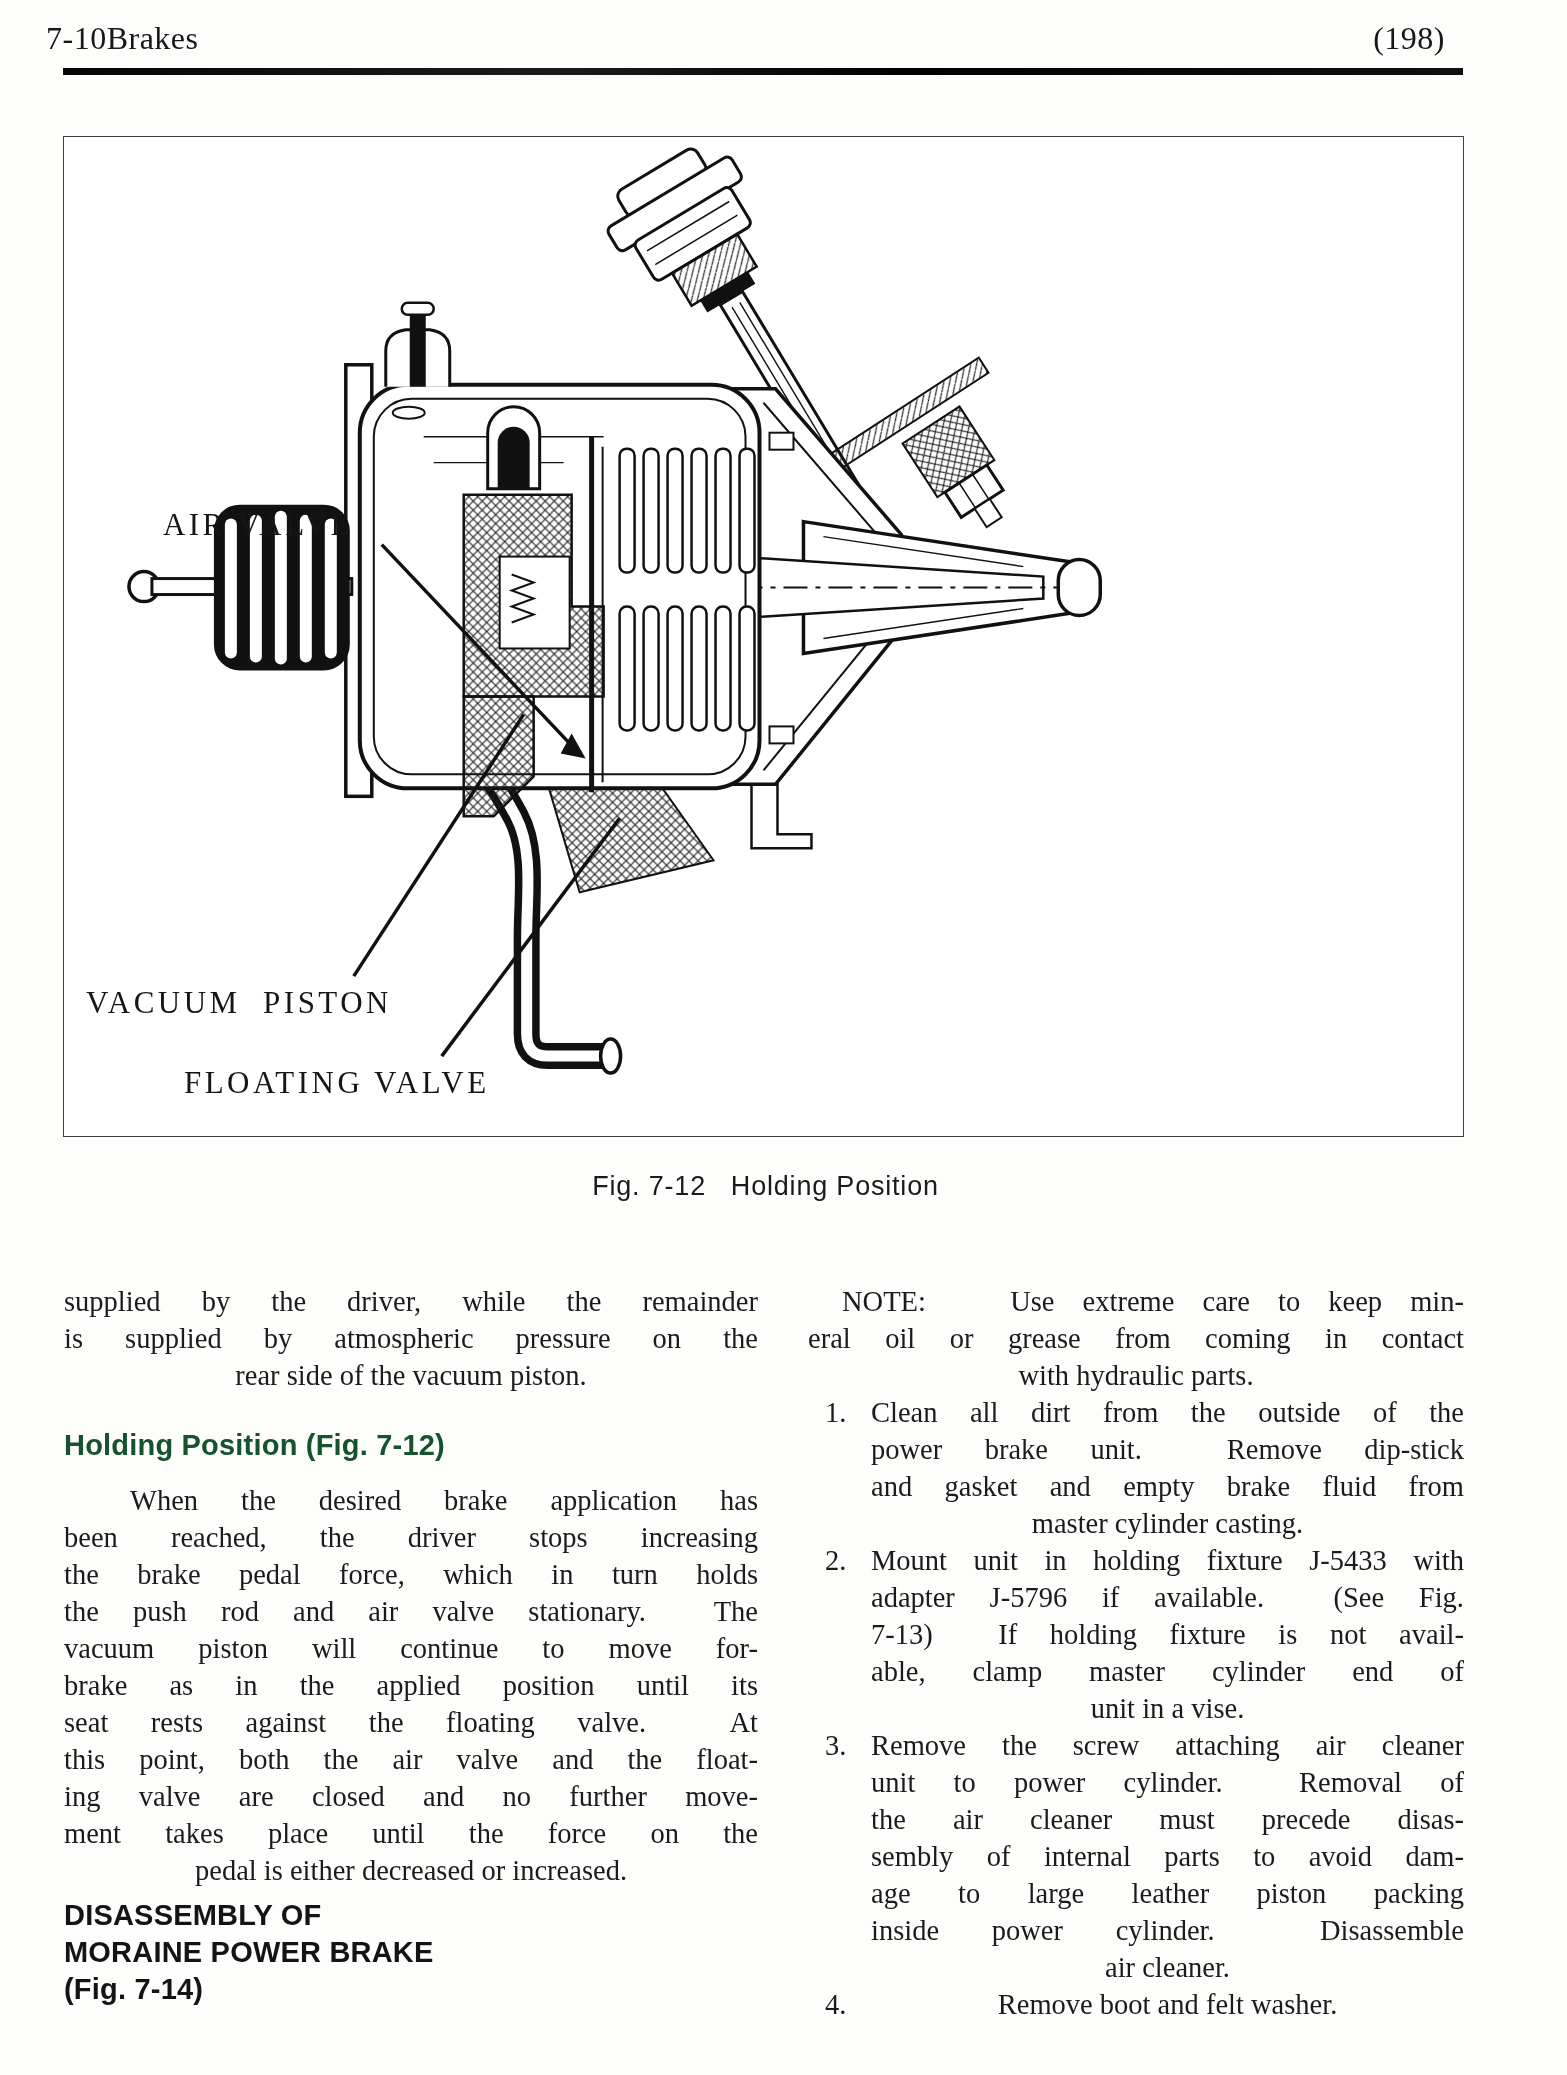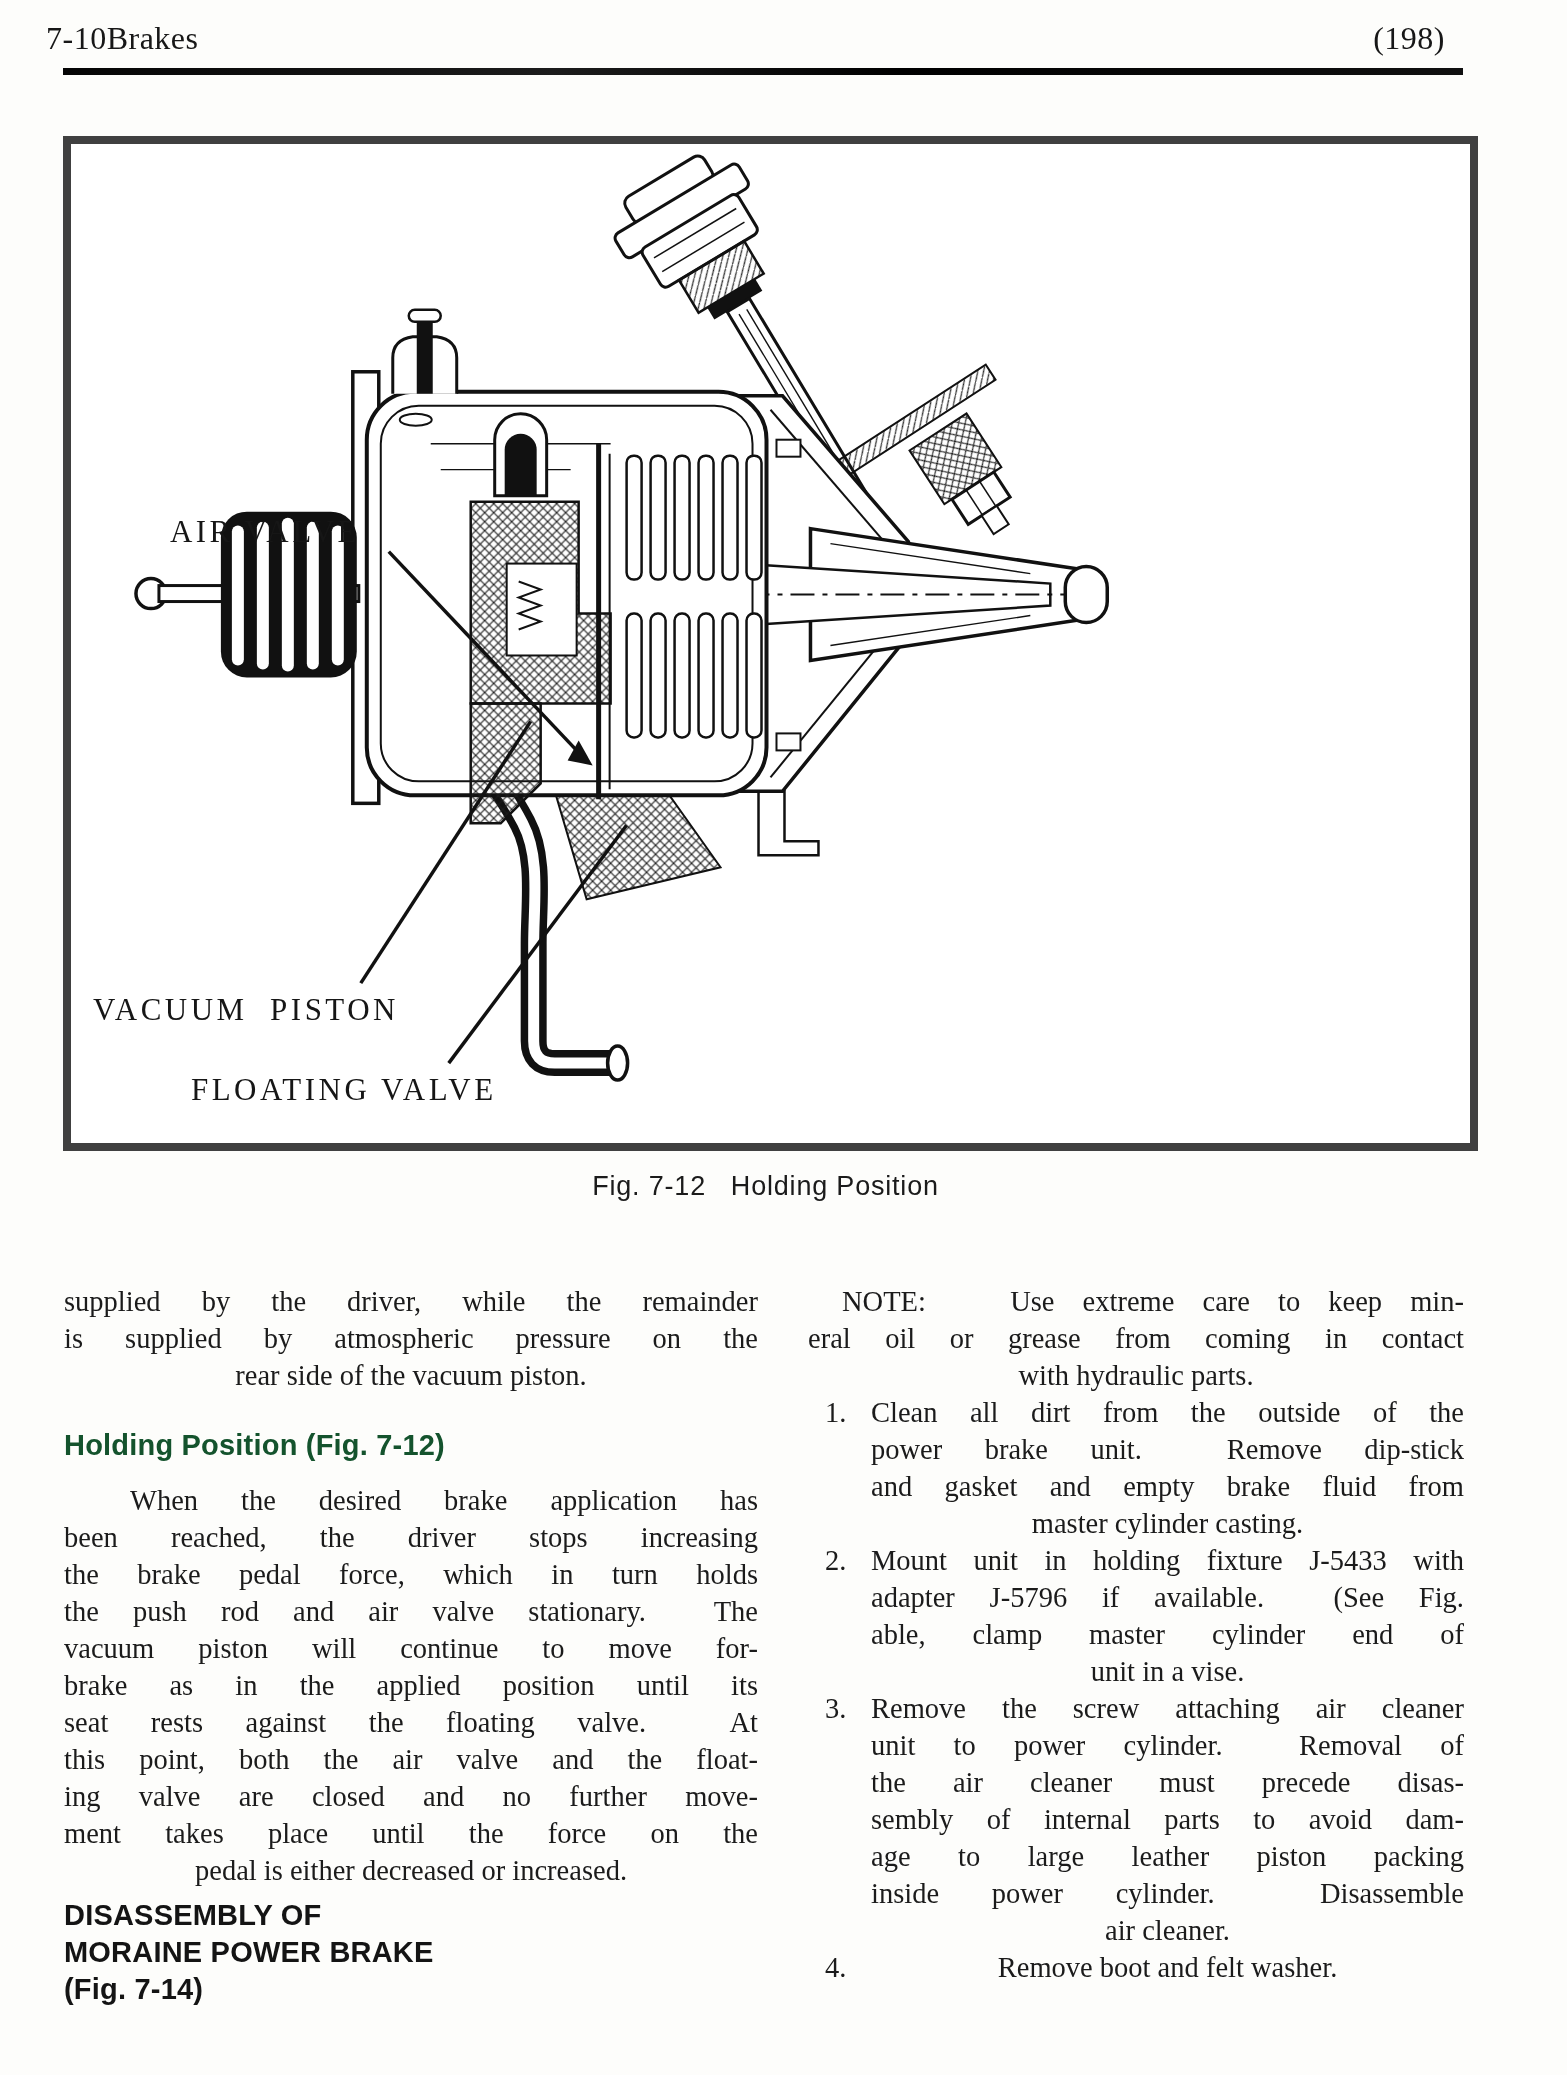--- a/index.html
+++ b/index.html
@@ -10,21 +10,21 @@
   }
   
   .hdr{position:absolute;left:46px;top:20px;width:1399px;display:flex;align-items:baseline;
        font-size:32px;letter-spacing:0.5px;}
   .hdr .title{}
   .hdr .pageno{margin-left:auto;}
   .rule{position:absolute;left:63px;top:68px;width:1400px;height:7px;
         background:linear-gradient(90deg,#050505 0%,#1c1c1c 35%,#000 60%,#101010 100%);}
   
   .figframe{position:absolute;left:63px;top:136px;width:1399px;height:999px;
-            border:8px solid #404040;background:#fff;}
+            border:1px solid #404040;background:#fff;}
   .figframe svg{display:block;width:100%;height:100%;}
   .figcaption{position:absolute;left:63px;top:1171px;width:1405px;text-align:center;
               font-family:"Liberation Sans", sans-serif;font-weight:400;font-size:27px;
               letter-spacing:0.8px;color:#1b1b1b;}
   
   .col{position:absolute;top:1283px;font-size:28.5px;line-height:37px;color:#1b1b1b;}
   .col-left{left:64px;width:694px;}
   .col-right{left:808px;width:656px;}
   .ln{min-height:37px;}
   .jl{text-align:justify;text-align-last:justify;-moz-text-align-last:justify;}
@@ -220,20 +220,21 @@
     <div class="ln jl">Clean all dirt from the outside of the</div>
     <div class="ln jl">power brake unit.&nbsp; Remove dip-stick</div>
     <div class="ln jl">and gasket and empty brake fluid from</div>
     <div class="ln ll">master cylinder casting.</div>
   </div>
 
   <div class="step">
     <span class="num">2.</span>
     <div class="ln jl">Mount unit in holding fixture J-5433 with</div>
     <div class="ln jl">adapter J-5796 if available.&nbsp; (See Fig.</div>
+    <div class="ln jl">7-13)&nbsp; If holding fixture is not avail-</div>
     <div class="ln jl">able, clamp master cylinder end of</div>
     <div class="ln ll">unit in a vise.</div>
   </div>
 
   <div class="step">
     <span class="num">3.</span>
     <div class="ln jl">Remove the screw attaching air cleaner</div>
     <div class="ln jl">unit to power cylinder.&nbsp; Removal of</div>
     <div class="ln jl">the air cleaner must precede disas-</div>
     <div class="ln jl">sembly of internal parts to avoid dam-</div>

